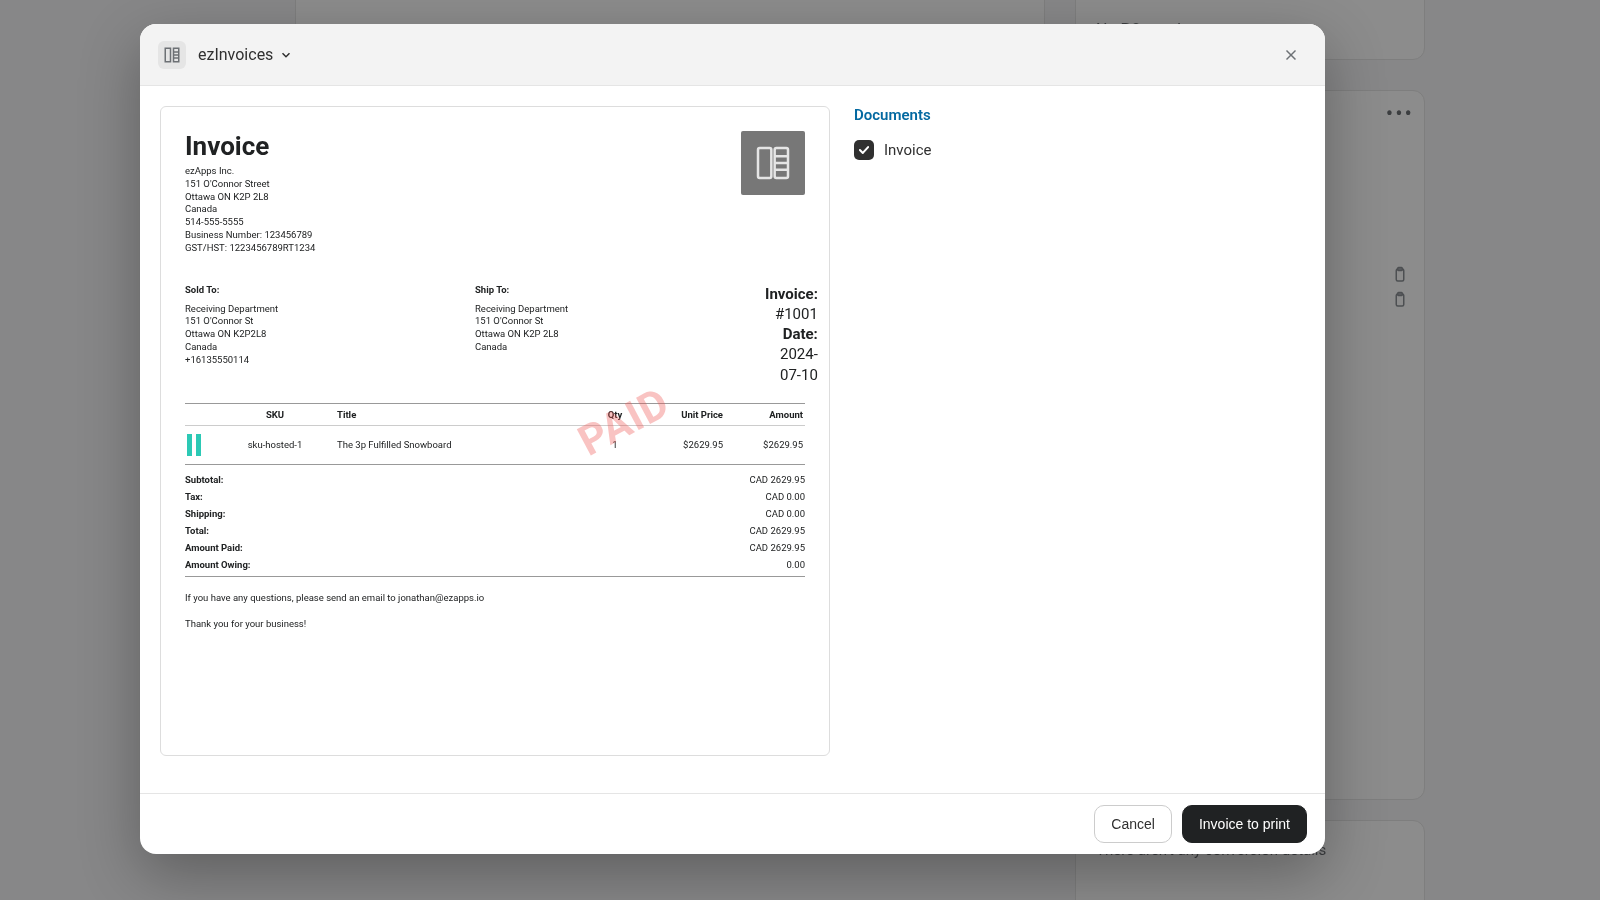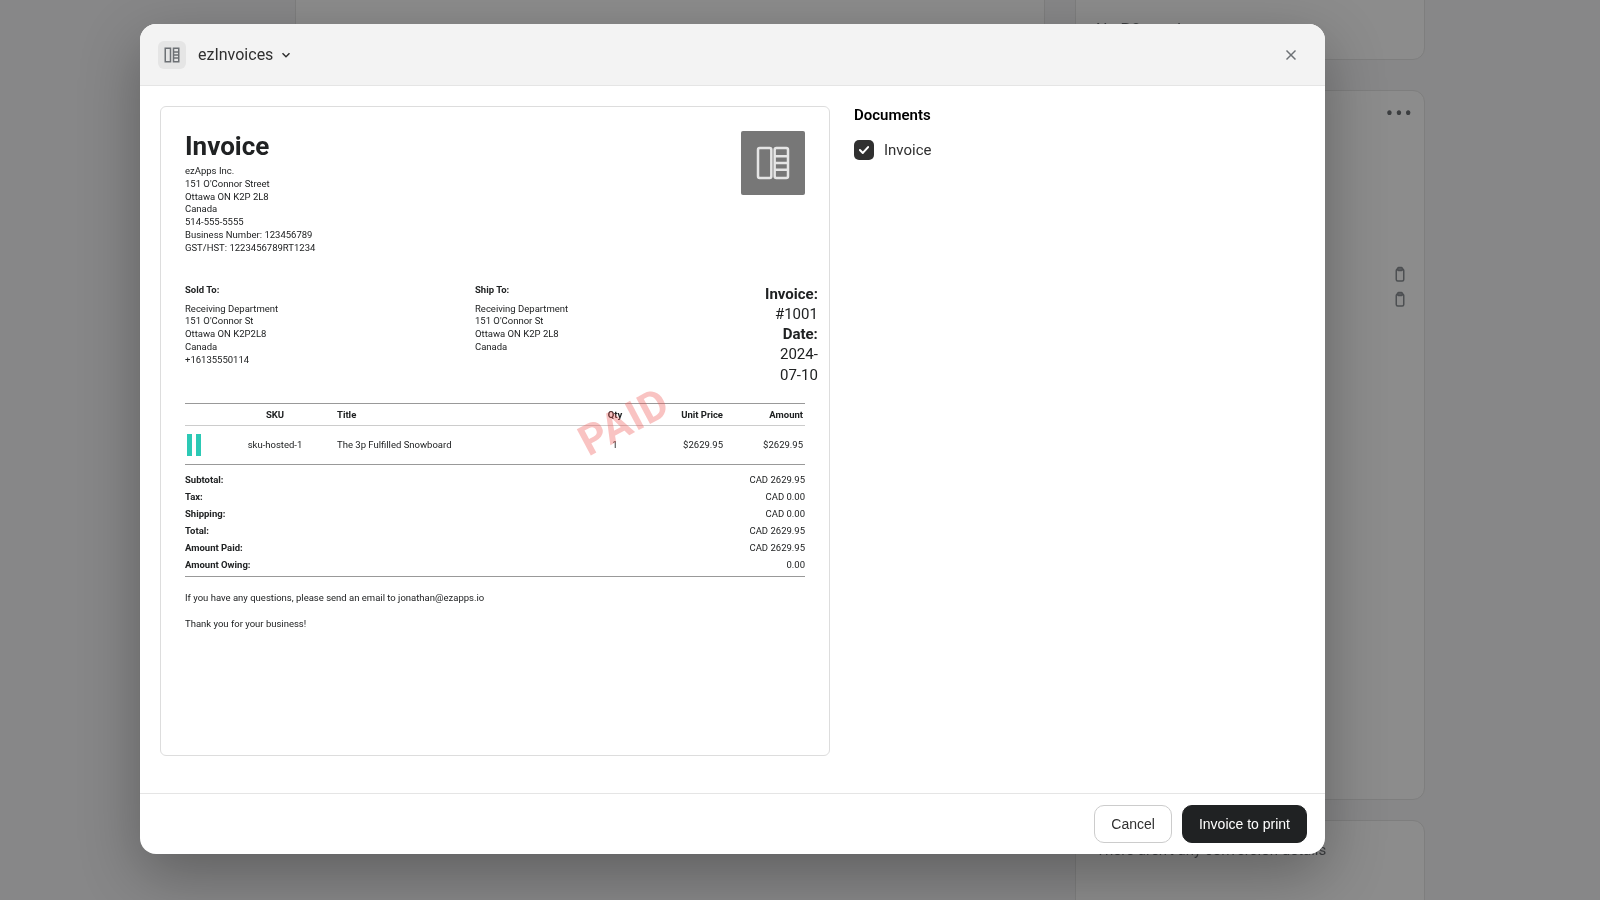--- a/index.html
+++ b/index.html
@@ -95,21 +95,21 @@
 
   .totals { margin-top:6px; font-size:9.5px;}
   .totals .trow { display:flex; justify-content:space-between; padding:3px 0;}
   .totals .trow.bb { border-bottom:1px solid #999; padding-bottom:6px; margin-bottom:2px;}
   .totals .trow .tl { font-weight:700; }
   .footnote { margin-top:14px; font-size:9.5px; line-height:1.4;}
   .thanks { margin-top:14px; font-size:9.5px;}
 
   
   .side { flex:1; }
-  .side h3 { font-size:15px; font-weight:600; color:#000000; margin-bottom:16px;}
+  .side h3 { font-size:15px; font-weight:600; color:#0369a1; margin-bottom:16px;}
   .doc-check { display:flex; align-items:center; gap:10px; cursor:pointer;}
   .cbox { width:20px; height:20px; border-radius:5px; background:#303030; display:flex; align-items:center; justify-content:center;}
   .cbox svg { width:14px; height:14px; color:#fff;}
   .doc-label { font-size:15px; color:#303030;}
 
   
   .modal-footer { height:61px; border-top:1px solid #e5e5e5; display:flex; align-items:center; justify-content:flex-end; padding:0 18px; gap:10px;}
   .btn { height:38px; padding:0 16px; border-radius:10px; font-size:14px; font-weight:500; cursor:pointer; display:flex; align-items:center;}
   .btn-sec { background:#fff; border:1px solid #ccc; color:#303030;}
   .btn-pri { background:#202223; border:1px solid #202223; color:#fff;}

